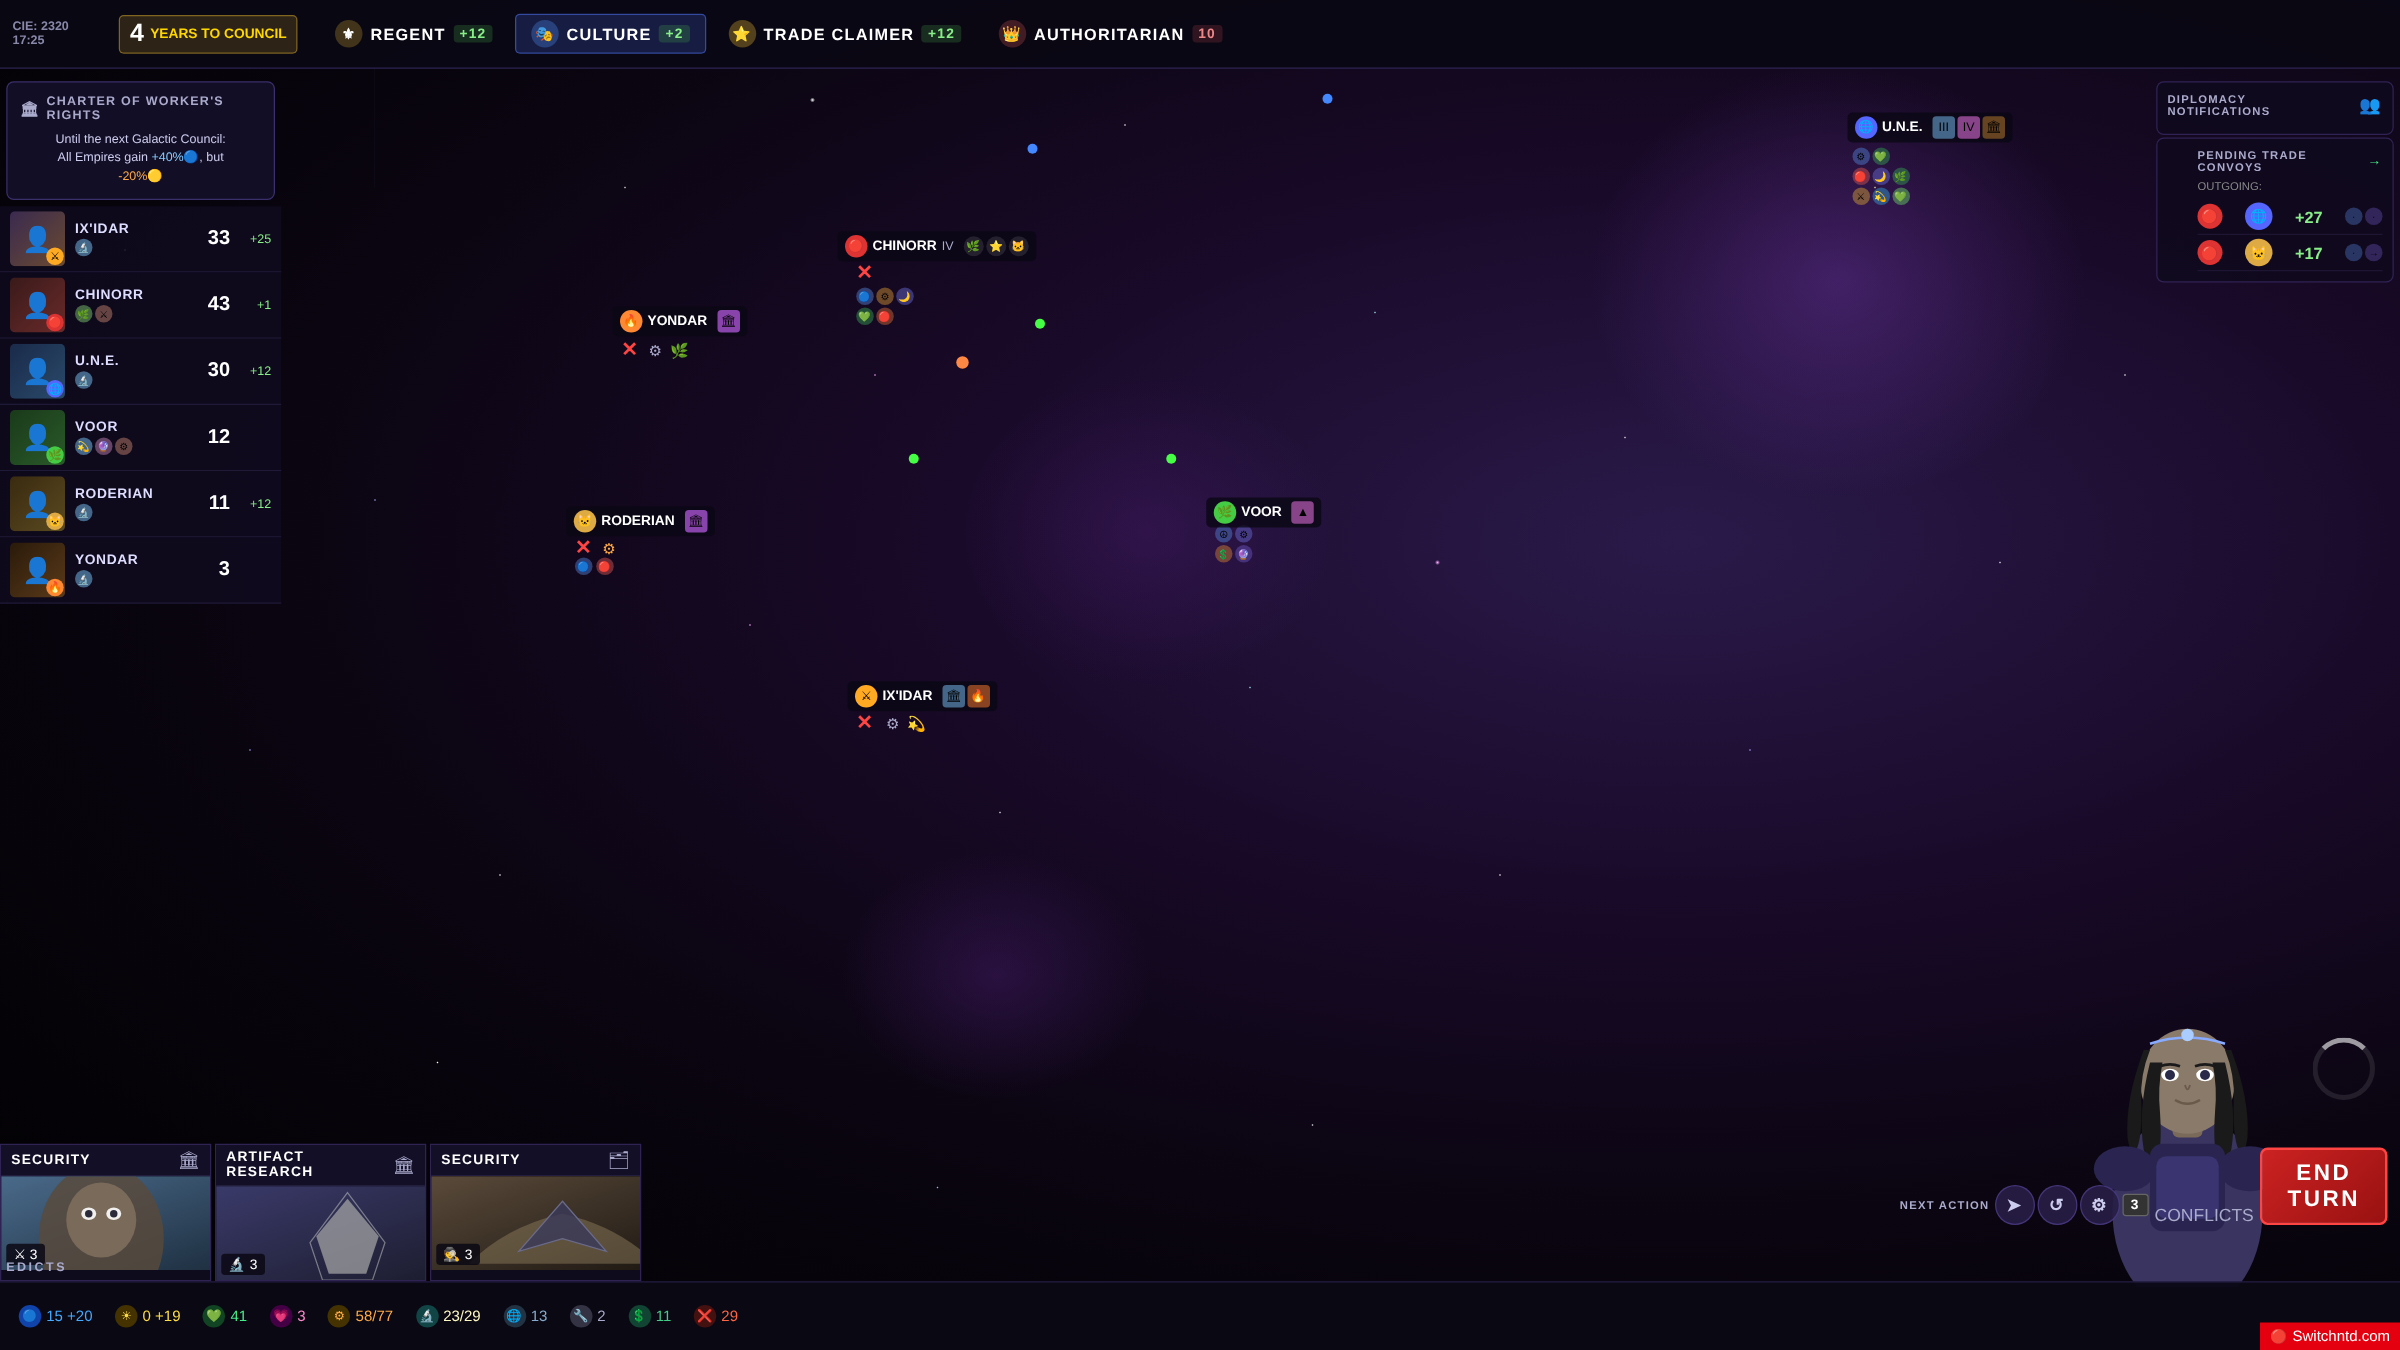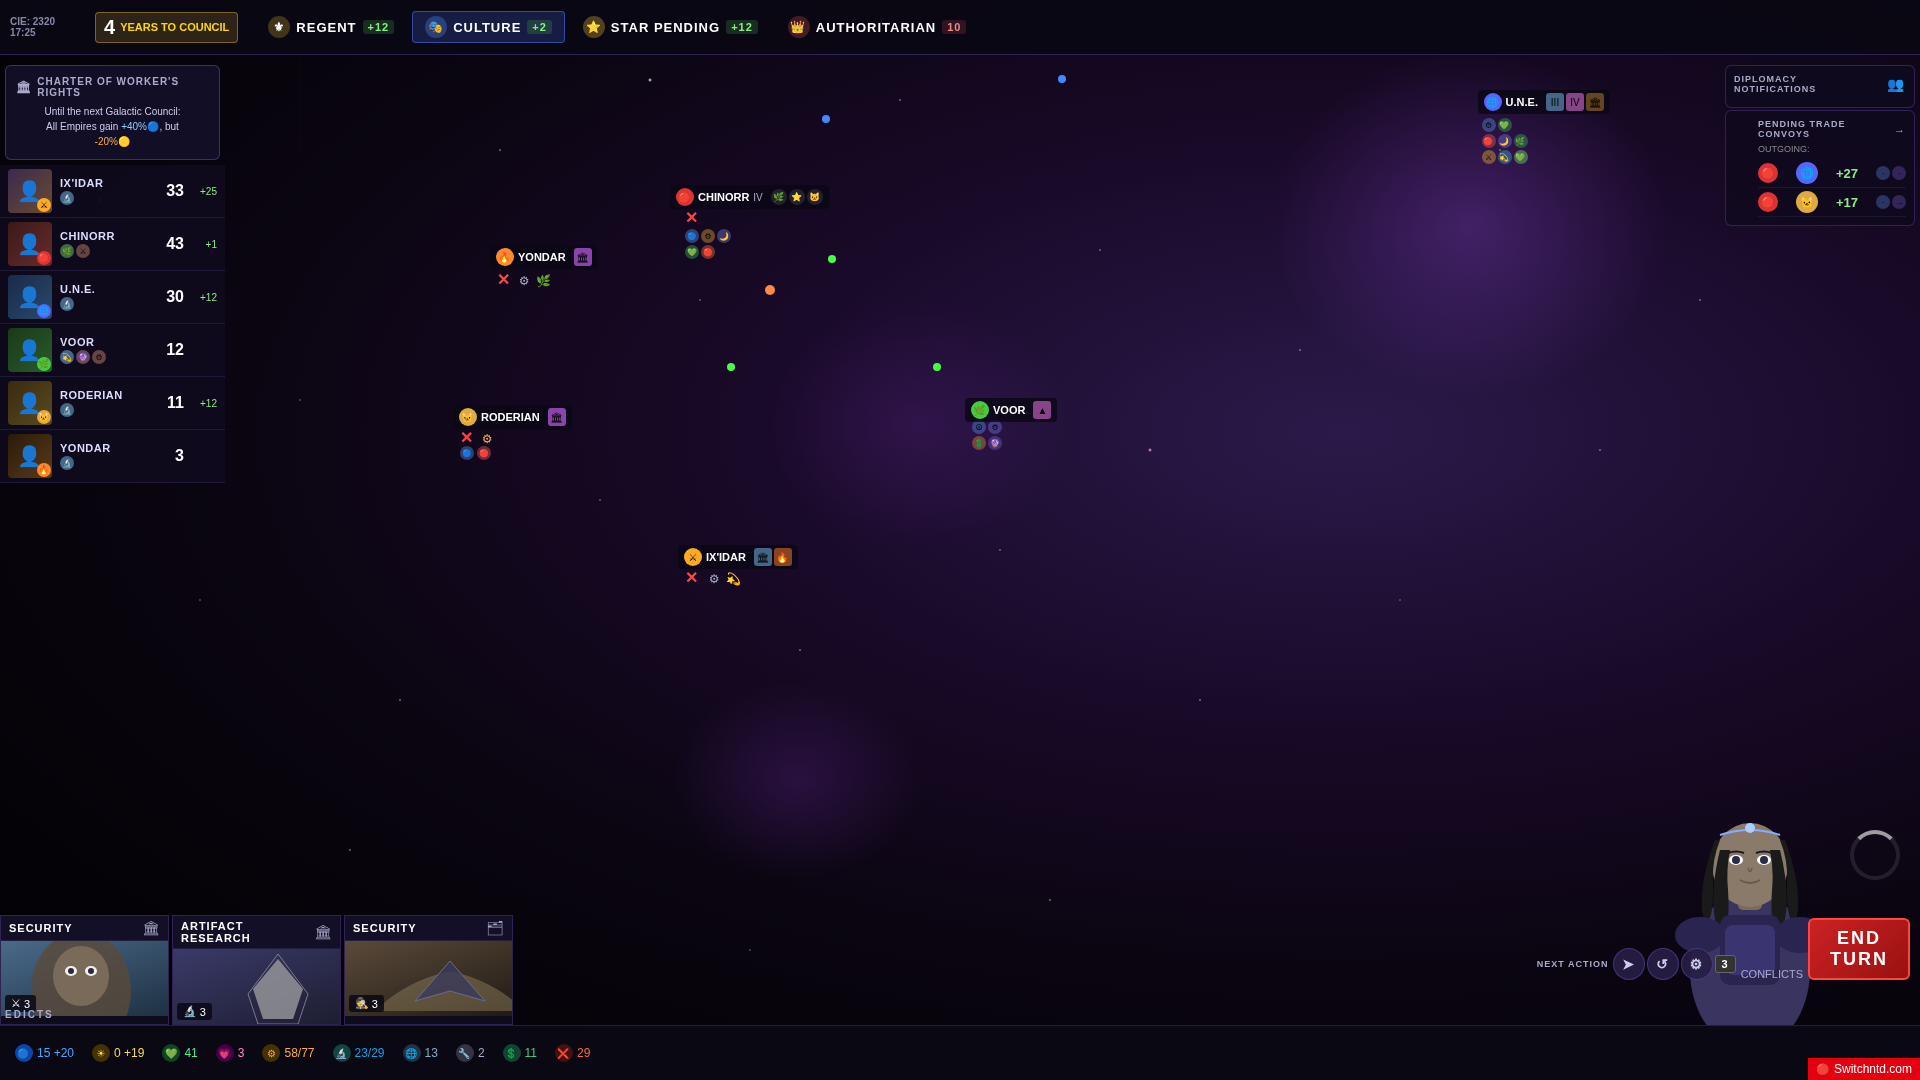--- a/index.html
+++ b/index.html
@@ -523,21 +523,21 @@
     <span>REGENT</span>
     <div class="nav-badge">+12</div>
   </div>
   <div class="top-nav-item active">
     <div class="nav-icon" style="background:rgba(80,150,255,0.3)">🎭</div>
     <span>CULTURE</span>
     <div class="nav-badge">+2</div>
   </div>
   <div class="top-nav-item">
     <div class="nav-icon" style="background:rgba(255,200,50,0.3)">⭐</div>
-    <span>STAR PENDING</span>
+    <span>TRADE CLAIMER</span>
     <div class="nav-badge">+12</div>
   </div>
   <div class="top-nav-item">
     <div class="nav-icon" style="background:rgba(200,80,80,0.3)">👑</div>
     <span>AUTHORITARIAN</span>
     <div class="nav-badge nav-badge-neg">10</div>
   </div>
 </div>
 
 <div id="left-panel">
@@ -865,21 +865,21 @@
 <div style="position:absolute;bottom:100px;right:10px;z-index:70;display:flex;flex-direction:row;align-items:flex-end;gap:5px;">
   <div style="color:#aaaacc;font-size:9px;font-weight:bold;letter-spacing:1px;display:flex;align-items:center;gap:4px;">
     <span>NEXT ACTION</span>
     <div style="display:flex;gap:2px;align-items:center;">
       <div class="action-btn">➤</div>
       <div class="action-btn">↺</div>
       <div class="action-btn">⚙</div>
       <div style="background:#333;border:1px solid #666;border-radius:3px;padding:2px 6px;color:#fff;font-size:11px;">3</div>
     </div>
   </div>
-  <div style="color:#aaaacc;font-size:11px;text-align:right;">CONFLICTS</div>
+  <div style="color:#aaaacc;font-size:14px;text-align:right;">CONFLICTS</div>
   <div class="end-turn-btn">
     END<br>TURN
   </div>
 </div>
 
 <div class="loading-circle"></div>
 
 <div id="bottom-section">
   <div class="bottom-card">
     <div class="bottom-card-header">
@@ -993,21 +993,21 @@
   <div class="bottom-stat">
     <div class="bottom-stat-icon" style="background:#443300;">
       <span style="color:#ffaa44;font-size:10px;">⚙</span>
     </div>
     <span class="stat-orange">58/77</span>
   </div>
   <div class="bottom-stat">
     <div class="bottom-stat-icon" style="background:#114444;">
       <span style="color:#44eeee;font-size:10px;">🔬</span>
     </div>
-    <span style="color:#0ea5e9;">23/29</span>
+    <span style="color:#fef9c3;">23/29</span>
   </div>
   <div class="bottom-stat">
     <div class="bottom-stat-icon" style="background:#223344;">
       <span style="color:#88aacc;font-size:10px;">🌐</span>
     </div>
     <span style="color:#88aacc;">13</span>
   </div>
   <div class="bottom-stat">
     <div class="bottom-stat-icon" style="background:#333344;">
       <span style="color:#aaaacc;font-size:10px;">🔧</span>

